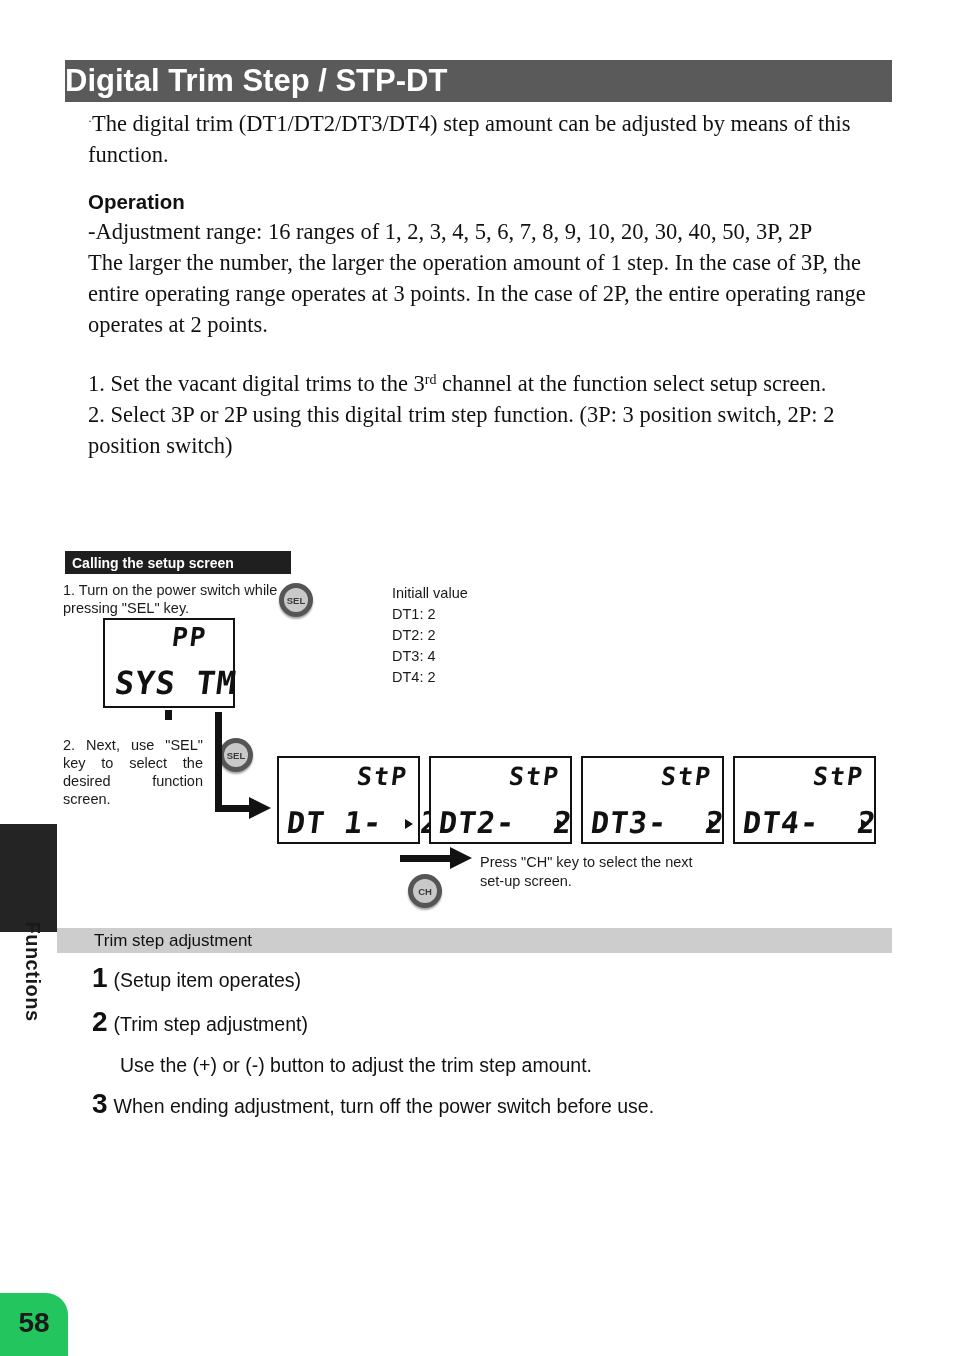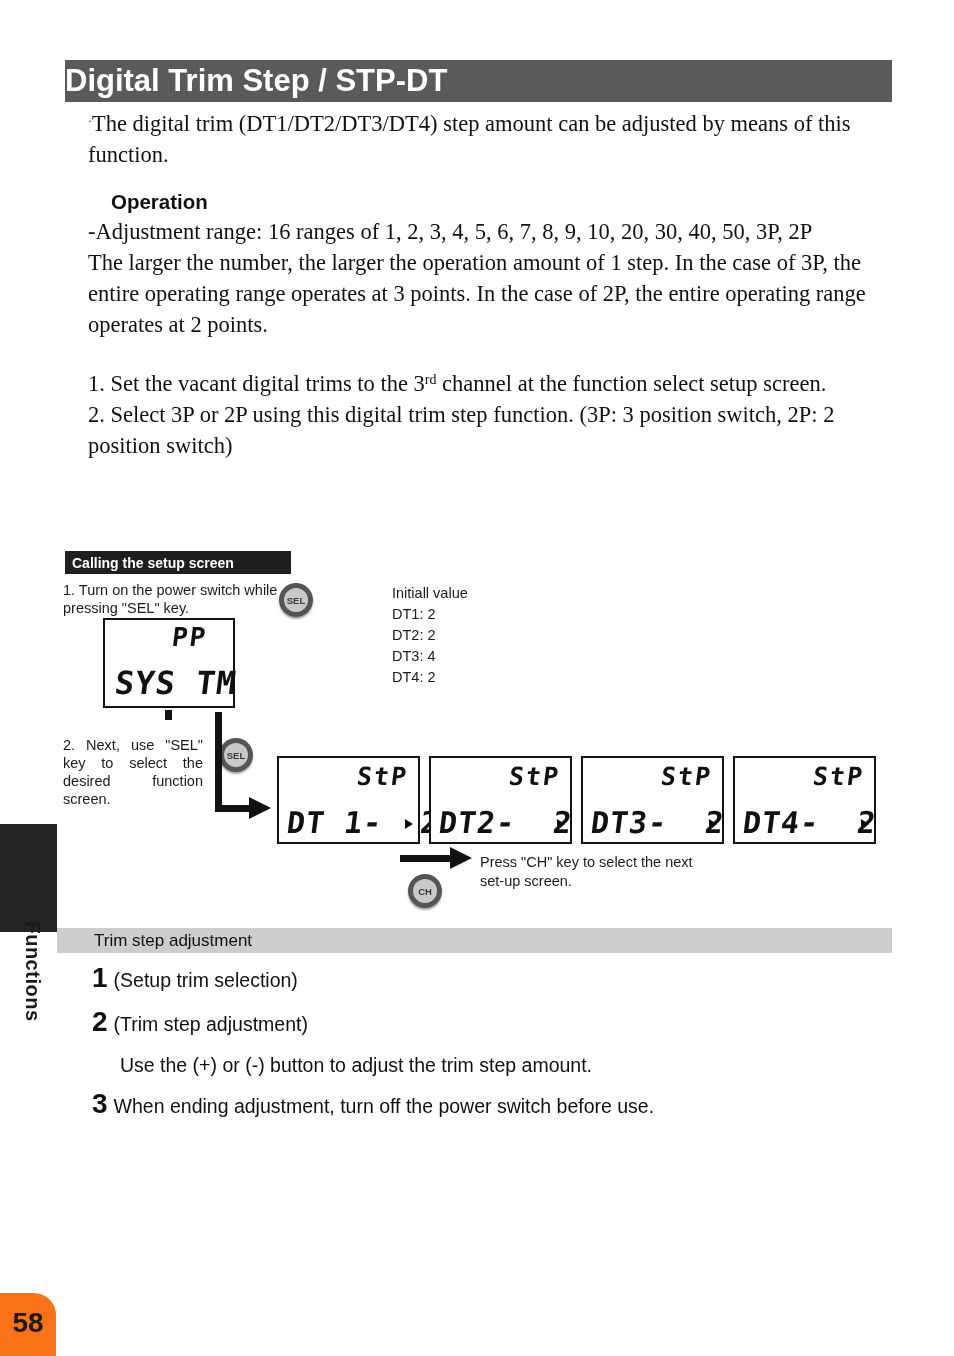--- a/index.html
+++ b/index.html
@@ -47,21 +47,20 @@
   .intro .lead-dot {
     font-size: 12px;
     vertical-align: 6px;
   }
 
   .section-head {
     font-family: "Liberation Sans", sans-serif;
     font-weight: bold;
     font-size: 20.5px;
     color: #111;
-    margin-left: 23px;
   }
 
   #operation-block {
     position: absolute;
     left: 88px;
     top: 190px;
     width: 800px;
   }
   #operation-block .body-lines {
     font-size: 22.5px;
@@ -334,23 +333,23 @@
     width: 29px;
     height: 25px;
     background: #cdcdcd;
   }
 
   
   #page-number-box {
     position: absolute;
     left: 0px;
     top: 1293px;
-    width: 56px;
+    width: 68px;
     height: 63px;
-    background: #f97316;
+    background: #22c55e;
     border-top-right-radius: 22px;
     display: flex;
     align-items: center;
     justify-content: center;
   }
   #page-number-box .pg {
     font-family: "Liberation Sans", sans-serif;
     font-weight: bold;
     font-size: 28px;
     color: #1a1a1a;
@@ -444,21 +443,21 @@
 <div id="ch-caption" class="ui-sans">Press "CH" key to select the next set-up screen.</div>
 
 <div id="side-gray-stub"></div>
 <div id="trim-bar">
   <span class="bar-text">Trim step adjustment</span>
 </div>
 
 <div id="steps">
   <div class="step-row">
     <span class="step-num">1</span>
-    <span class="step-label">(Setup trim selection)</span>
+    <span class="step-label">(Setup item operates)</span>
   </div>
 
   <div class="step-row">
     <span class="step-num">2</span>
     <span class="step-label">(Trim step adjustment)</span>
   </div>
   <div class="step-sub">Use the (+) or (-) button to adjust the trim step amount.</div>
 
   <div class="step-row">
     <span class="step-num">3</span>

